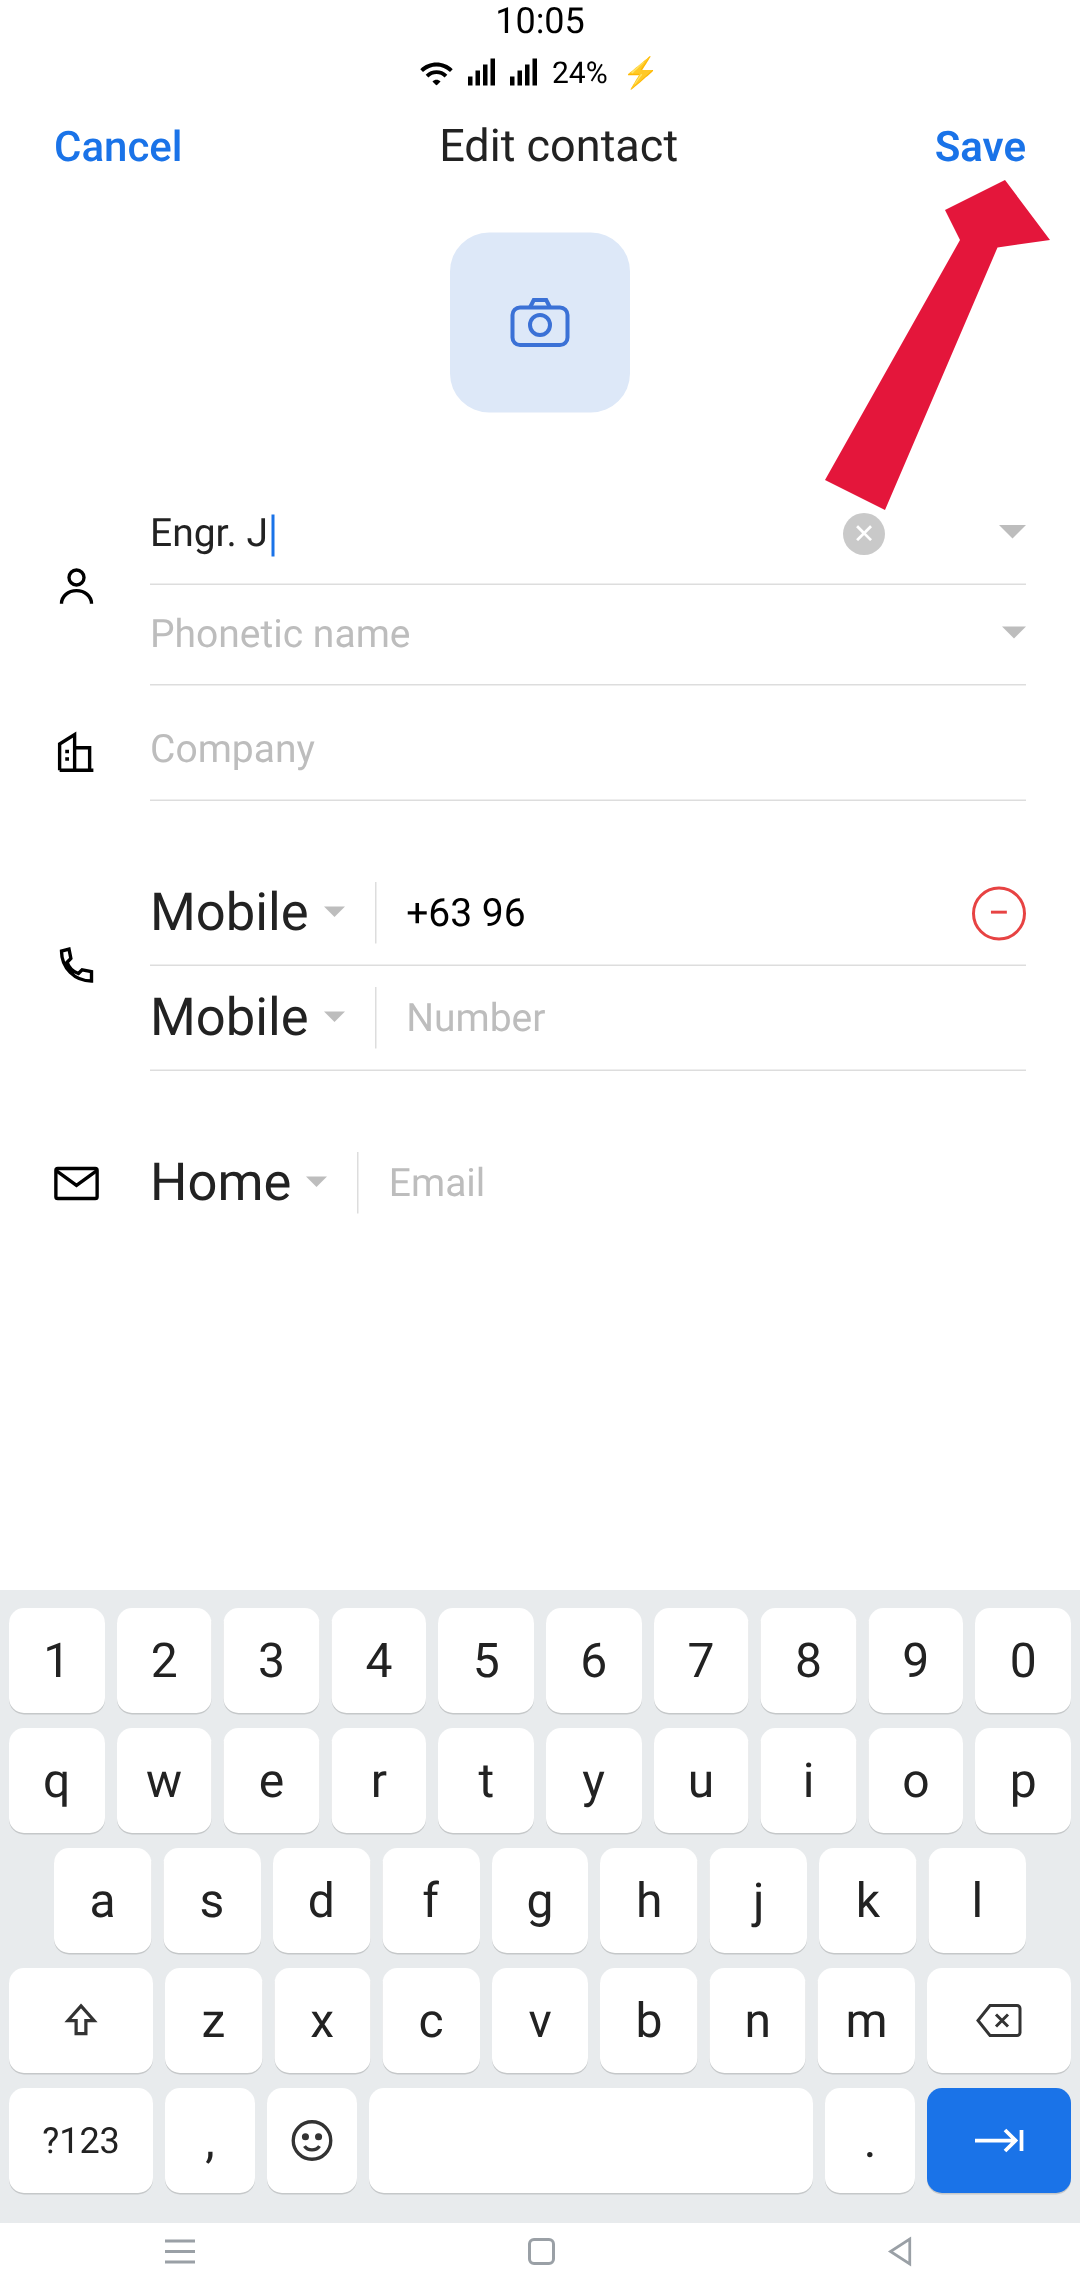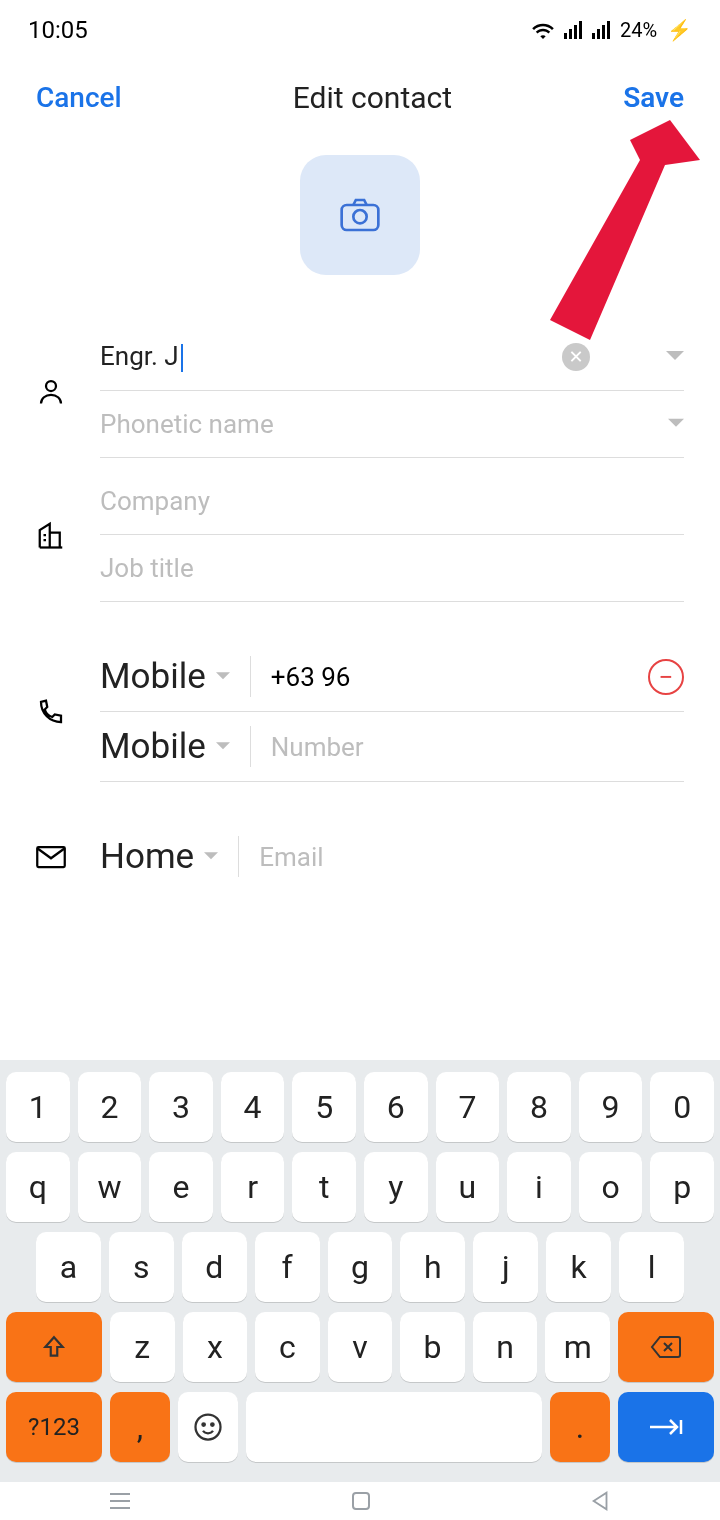--- a/index.html
+++ b/index.html
@@ -1,19 +1,19 @@
 <!DOCTYPE html>
 <html><head>
 <meta charset="utf-8">
 <style>
   * { box-sizing: border-box; margin: 0; padding: 0; font-family: -apple-system, BlinkMacSystemFont, 'Segoe UI', Roboto, sans-serif; }
   body { width: 720px; height: 1520px; background: #fff; position: relative; overflow: hidden; }
 
   
-  .status-bar { height: 60px; display: flex; align-items: center; justify-content: space-between; padding: 0 28px; font-size: 24px; color:#000; }
+  .status-bar { height: 60px; display: flex; align-items: center; justify-content: space-between; padding: 0 28px; font-size: 24px; color:#000;flex-direction:column; }
   .status-right { display: flex; align-items: center; gap: 10px; }
   .signal { display:inline-flex; gap:2px; align-items:flex-end; }
   .signal span { width:3px; background:#000; }
   .signal span:nth-child(1){height:6px;} .signal span:nth-child(2){height:10px;} .signal span:nth-child(3){height:14px;} .signal span:nth-child(4){height:18px;}
   .bolt { font-size:20px; }
 
   
   .header { display:flex; align-items:center; justify-content:space-between; padding: 20px 36px 40px 36px; }
   .header .cancel { color:#1a73e8; font-size:28px; font-weight:500; }
   .header .title { font-size:30px; font-weight:400; color:#222; }
@@ -48,21 +48,21 @@
 
   .phone-row { display:flex; align-items:center; border-bottom:1px solid #ddd; padding:14px 0; }
   .phone-num { flex:1; }
   .phone-num input { border:none; outline:none; font-size:26px; width:100%; }
   .phone-num input::placeholder { color:#bdbdbd; }
 
   
   .keyboard { position:absolute; bottom:38px; left:0; right:0; background:#e8ebed; padding:12px 6px 10px 6px; }
   .krow { display:flex; gap:8px; margin-bottom:10px; justify-content:center; }
   .key { background:#fff; border-radius:10px; height:70px; flex:1; display:flex; align-items:center; justify-content:center; font-size:32px; color:#222; box-shadow:0 1px 0 rgba(0,0,0,0.15); }
-  .key.fn { background:#f97316; }
+  .key.fn { background:#ffffff; }
   .key.enter { background:#1a73e8; color:#fff; font-size:34px; }
   .key.sp { flex:4; }
   .krow.r3 .key { max-width:66px; }
   .krow.r3 { padding:0 30px; }
   .shift-key { flex:0 0 96px; }
   .bksp-key { flex:0 0 96px; }
 
   
   .navbar { position:absolute; bottom:0; left:0; right:0; height:38px; display:flex; align-items:center; justify-content:space-around; }
   .navbar .nav { color:#9aa0a6; }
@@ -147,23 +147,20 @@
       <svg width="30" height="30" viewBox="0 0 24 24" fill="none" stroke="#000" stroke-width="1.8">
           <path d="M3 22V8l8-5 0 19"></path>
           <path d="M11 10h8v12"></path>
           <path d="M3 22h18"></path>
           <path d="M6 12h2M6 16h2"></path>
         </svg>
     </div>
     <div class="field-area">
       <div class="field">
         <input placeholder="Company" style="">
-      </div>
-      <div class="field">
-        <input placeholder="Job title" style="">
       </div>
     </div>
   </div>
 
   <div class="section-gap"></div>
 
   <div class="row">
     <div class="icon-col">
       <svg width="30" height="30" viewBox="0 0 24 24" fill="none" stroke="#000" stroke-width="1.8">
           <path d="M4 4c0 9 7 16 16 16l0-5-5-1-2 2c-3-1-5-3-6-6l2-2-1-5-4 1z"></path>

